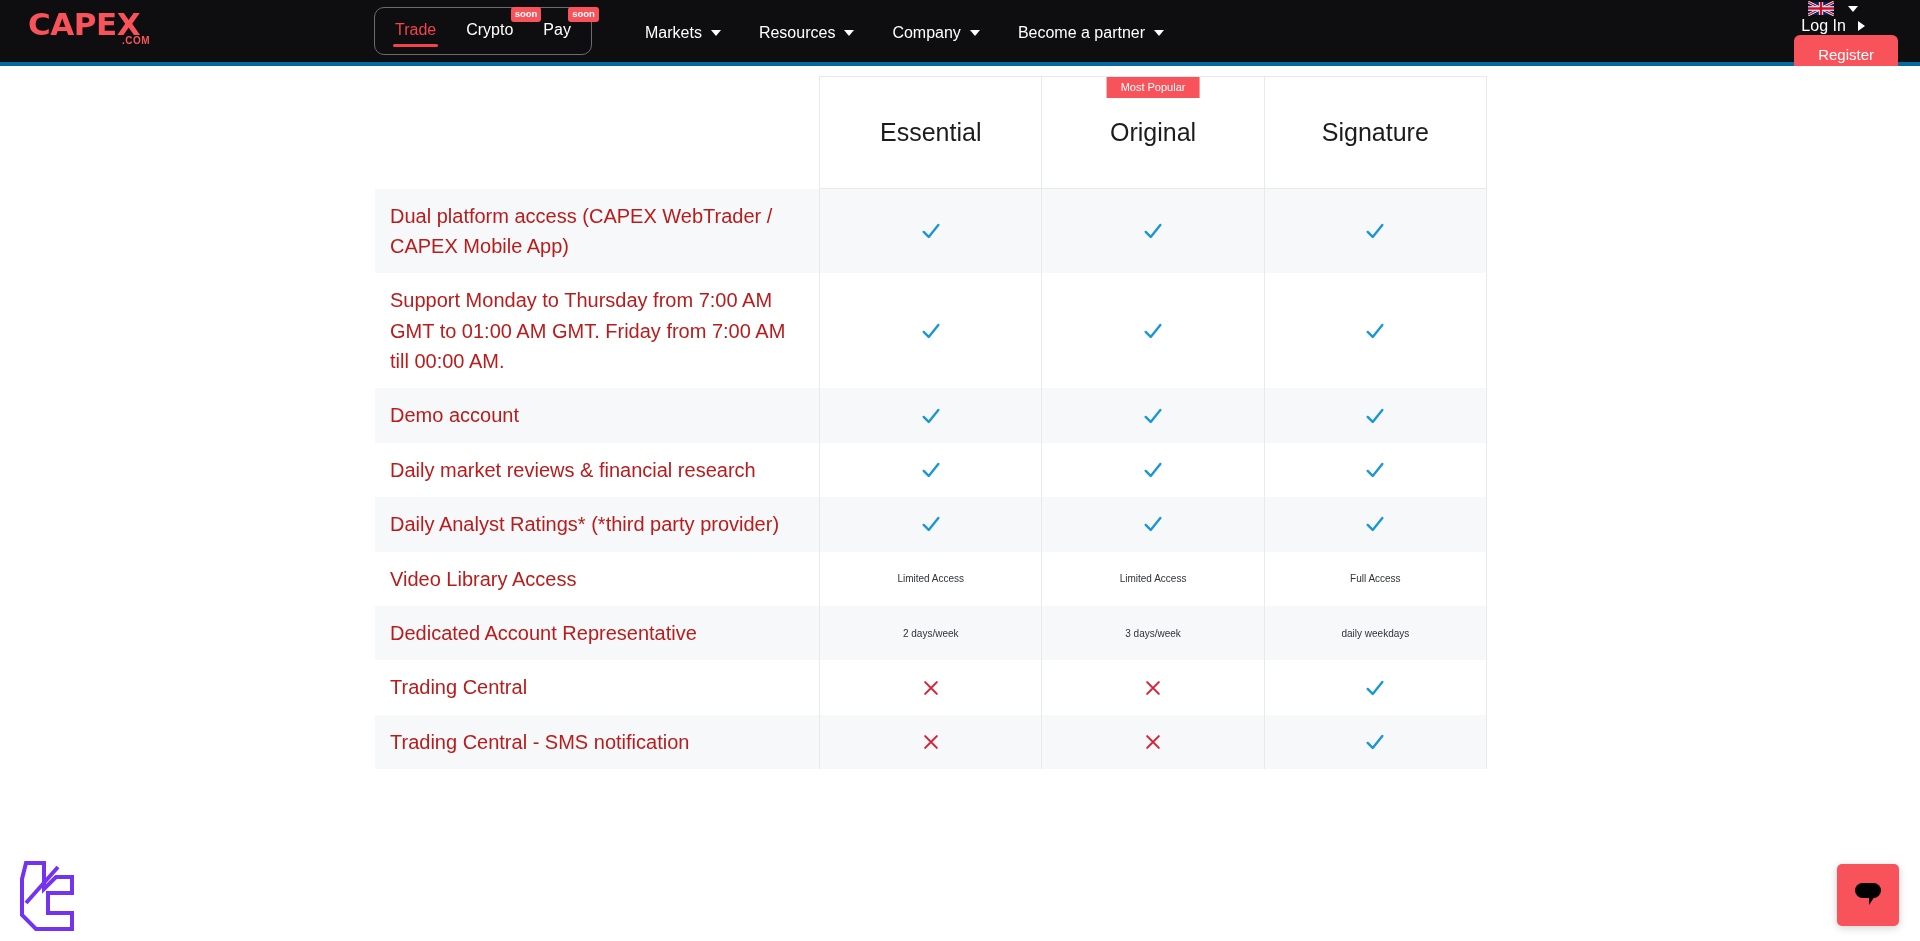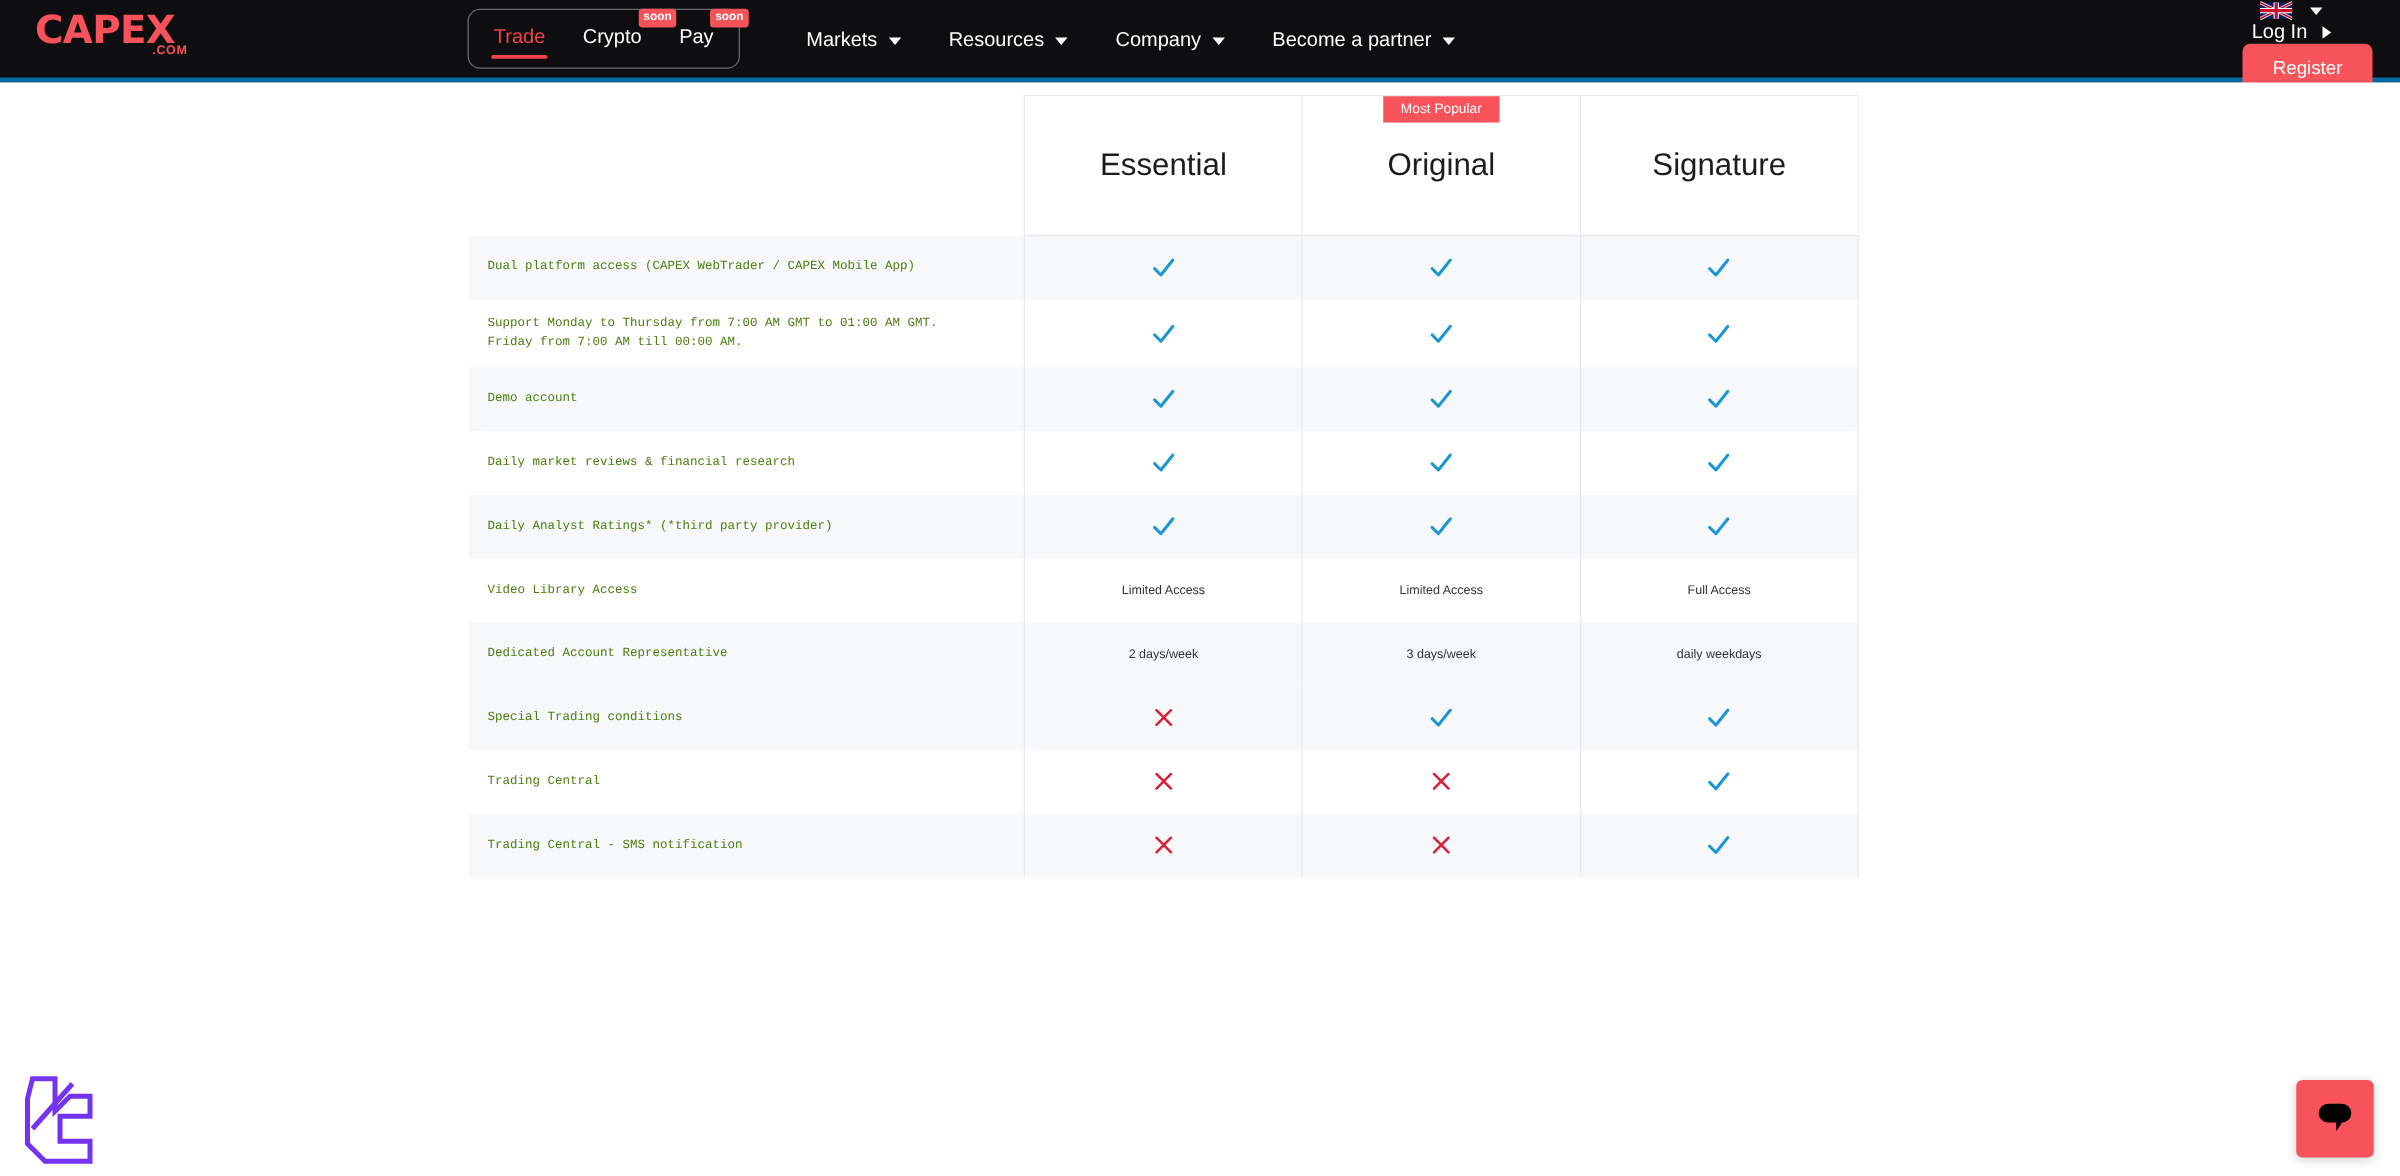--- a/index.html
+++ b/index.html
@@ -227,26 +227,25 @@
     white-space: nowrap;
     line-height: 1.1;
   }
 
   .ptable tbody tr { height: 51px; }
   .ptable tbody tr.stripe td { background: #f7f8f9; }
   .ptable tbody tr td { background: #ffffff; }
 
   td.feat-cell {
     padding: 12px 30px 12px 15px;
-    font-size: 10px;
-    color: #4d7c0f;
+    font-size: 20px;
+    color: #b91c1c;
     line-height: 1.52;
     vertical-align: middle;
     border: none;
-    font-family: Liberation Mono, monospace;
   }
 
   td.mark-cell {
     text-align: center;
     vertical-align: middle;
     border-left: 1px solid #e8e9ec;
     font-size: 10px;
     color: #2f3338;
   }
   td.mark-cell.last { border-right: 1px solid #e8e9ec; }
@@ -435,32 +434,20 @@
           <td class="mark-cell"><span>Limited Access</span></td>
           <td class="mark-cell"><span>Limited Access</span></td>
           <td class="mark-cell last"><span>Full Access</span></td>
         </tr>
         <tr class="stripe">
           <td class="feat-cell">Dedicated Account Representative</td>
           <td class="mark-cell"><span>2 days/week</span></td>
           <td class="mark-cell"><span>3 days/week</span></td>
           <td class="mark-cell last"><span>daily weekdays</span></td>
         </tr>
-        <tr class="stripe">
-          <td class="feat-cell">Special Trading conditions</td>
-          <td class="mark-cell"><span class="crs"><svg width="20" height="20" viewBox="0 0 24 24">
-                <path d="M5,5 L19,19 M19,5 L5,19" fill="none" stroke="#d81f34" stroke-width="2.4" stroke-linecap="round"></path>
-              </svg></span></td>
-          <td class="mark-cell"><span class="chk"><svg width="22" height="22" viewBox="0 0 24 24">
-                <path d="M4,13 L9.5,18.5 L20,5.5" fill="none" stroke="#1b96d4" stroke-width="2.6" stroke-linecap="round" stroke-linejoin="round"></path>
-              </svg></span></td>
-          <td class="mark-cell last"><span class="chk"><svg width="22" height="22" viewBox="0 0 24 24">
-                <path d="M4,13 L9.5,18.5 L20,5.5" fill="none" stroke="#1b96d4" stroke-width="2.6" stroke-linecap="round" stroke-linejoin="round"></path>
-              </svg></span></td>
-        </tr>
         <tr>
           <td class="feat-cell">Trading Central</td>
           <td class="mark-cell"><span class="crs"><svg width="20" height="20" viewBox="0 0 24 24">
                 <path d="M5,5 L19,19 M19,5 L5,19" fill="none" stroke="#d81f34" stroke-width="2.4" stroke-linecap="round"></path>
               </svg></span></td>
           <td class="mark-cell"><span class="crs"><svg width="20" height="20" viewBox="0 0 24 24">
                 <path d="M5,5 L19,19 M19,5 L5,19" fill="none" stroke="#d81f34" stroke-width="2.4" stroke-linecap="round"></path>
               </svg></span></td>
           <td class="mark-cell last"><span class="chk"><svg width="22" height="22" viewBox="0 0 24 24">
                 <path d="M4,13 L9.5,18.5 L20,5.5" fill="none" stroke="#1b96d4" stroke-width="2.6" stroke-linecap="round" stroke-linejoin="round"></path>

